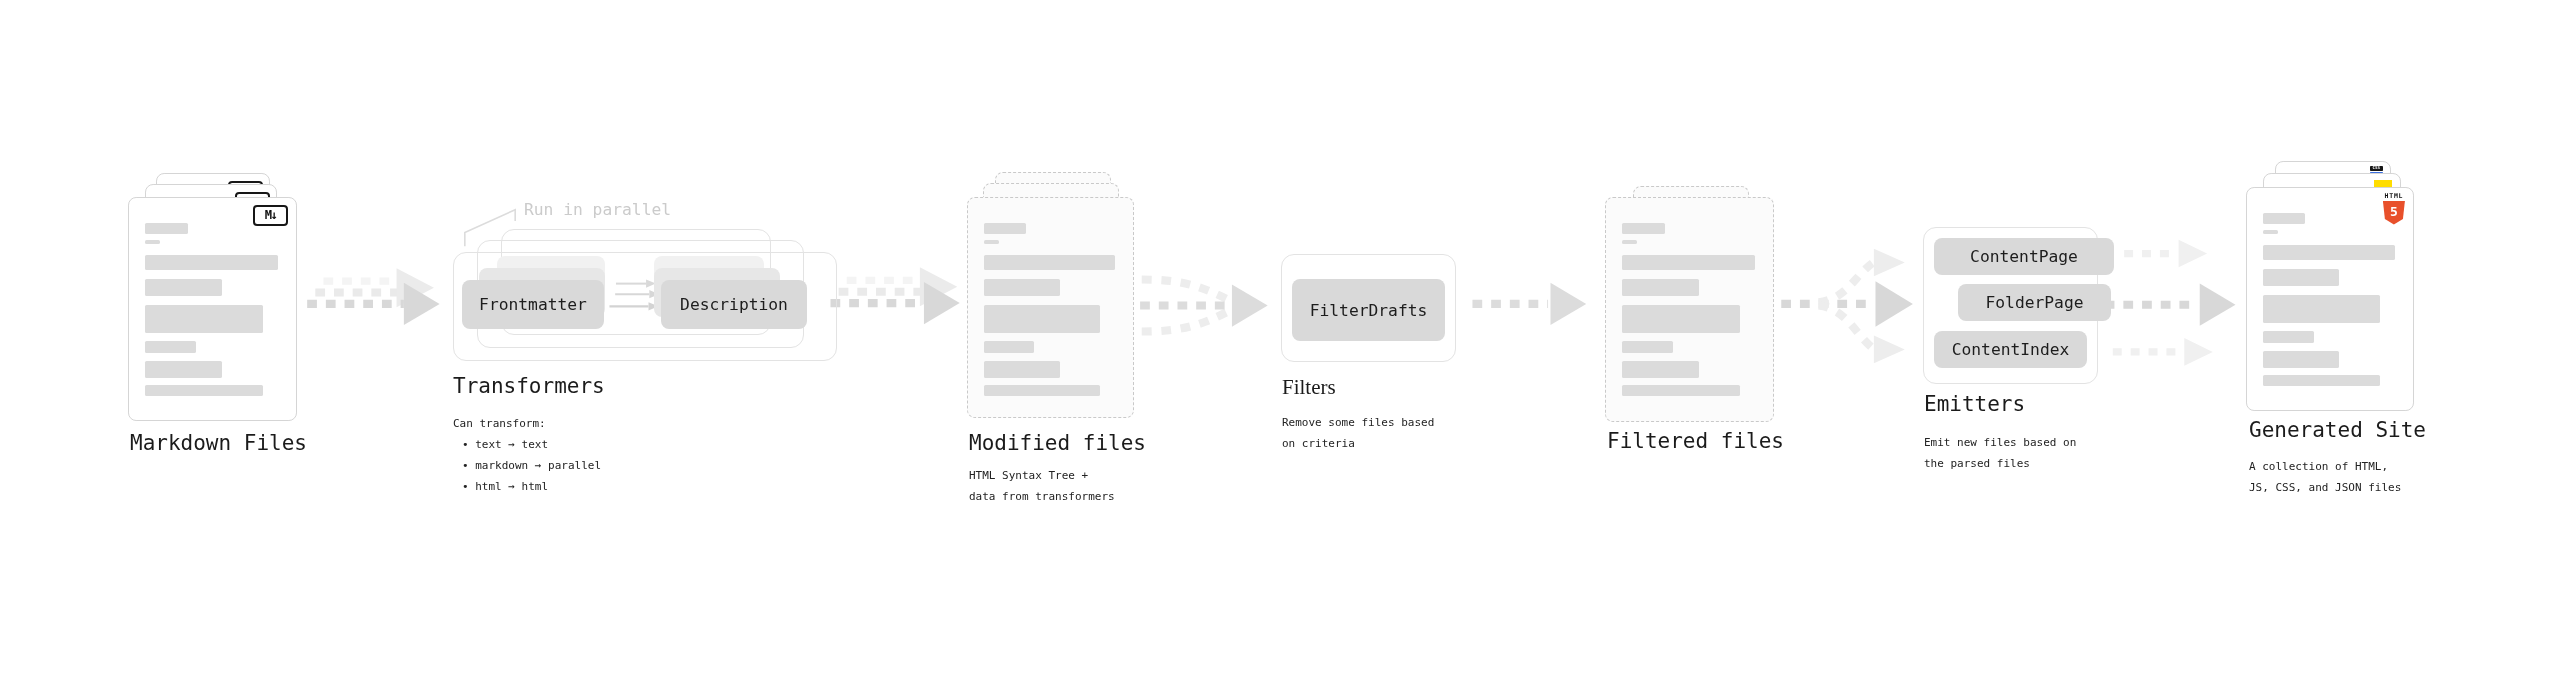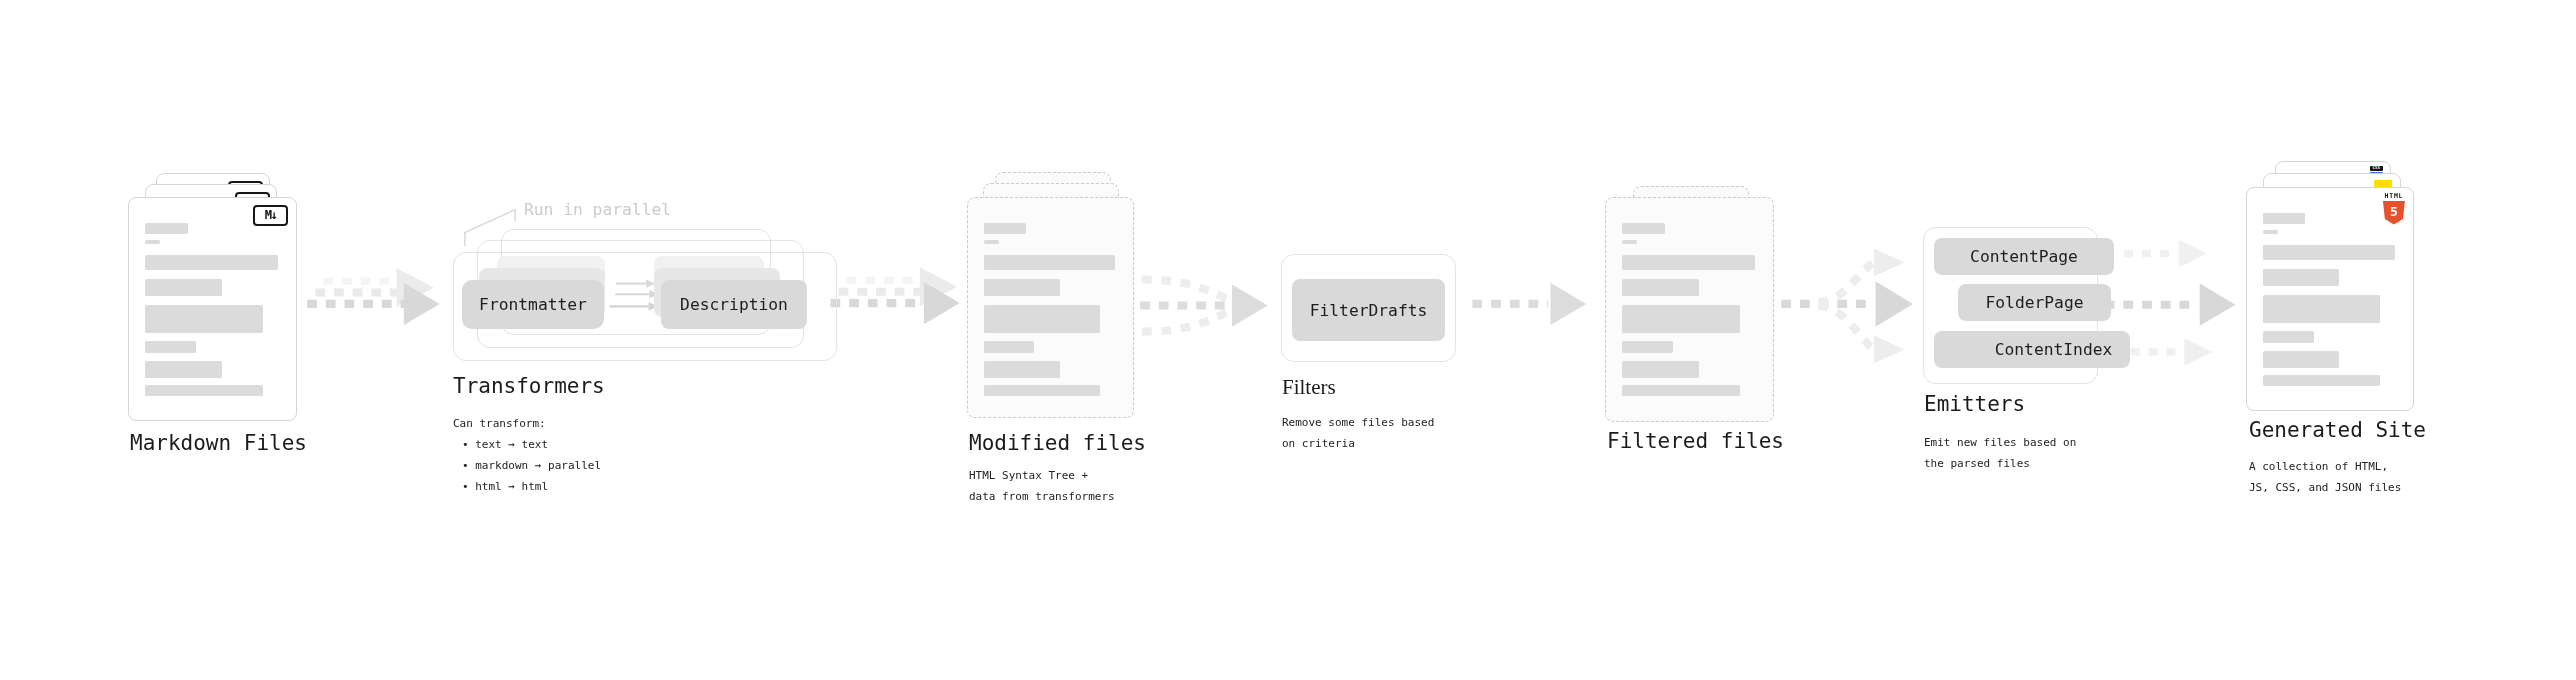--- a/index.html
+++ b/index.html
@@ -142,21 +142,21 @@
 
   <div>
     <div class="obox" style="left:501px;top:229px;width:268px;height:104px;"></div>
     <div class="obox" style="left:477px;top:240px;width:325px;height:106px;"></div>
     <div class="obox" style="left:453px;top:252px;width:382px;height:107px;"></div>
 
     <div class="callout" style="left:524px;top:200px;">Run in parallel</div>
 
     <div class="btn g2" style="left:497px;top:256px;width:108px;height:49px;"></div>
     <div class="btn g1" style="left:479px;top:268px;width:126px;height:49px;"></div>
-    <div class="btn" style="left:462px;top:280px;width:142px;height:49px;border-radius:10px;">Frontmatter</div>
+    <div class="btn" style="left:462px;top:280px;width:142px;height:49px;">Frontmatter</div>
 
     <div class="btn g2" style="left:654px;top:256px;width:110px;height:49px;"></div>
     <div class="btn g1" style="left:654px;top:268px;width:126px;height:49px;"></div>
     <div class="btn" style="left:661px;top:280px;width:146px;height:49px;">Description</div>
 
     <div class="h" style="left:453px;top:374px;">Transformers</div>
     <div class="d" style="left:453px;top:413px;">Can transform:</div>
     <div class="d" style="left:462px;top:434px;">
       <div>• text → text</div>
       <div>• markdown → parallel</div>
@@ -210,21 +210,21 @@
           <span class="b b8"></span>
       </div>
     </div>
     <div class="h" style="left:1607px;top:429px;">Filtered files</div>
   </div>
 
   <div>
     <div class="obox" style="left:1923px;top:227px;width:173px;height:155px;"></div>
     <div class="btn" style="left:1934px;top:238px;width:180px;height:37px;">ContentPage</div>
     <div class="btn" style="left:1934px;top:284px;width:153px;height:37px;margin-left:24px;">FolderPage</div>
-    <div class="btn" style="left:1934px;top:331px;width:153px;height:37px;padding-left:43px;">ContentIndex</div>
+    <div class="btn" style="left:1934px;top:331px;width:153px;height:37px;">ContentIndex</div>
     <div class="h" style="left:1924px;top:392px;">Emitters</div>
     <div class="d" style="left:1924px;top:432px;">
       <div>Emit new files based on</div>
       <div>the parsed files</div>
     </div>
   </div>
 
   <div>
     <div class="card" style="left:2275px;top:161px;width:114px;height:222px;">
       <div class="cssbadge" style="top:4.1px;right:7.3px;">

